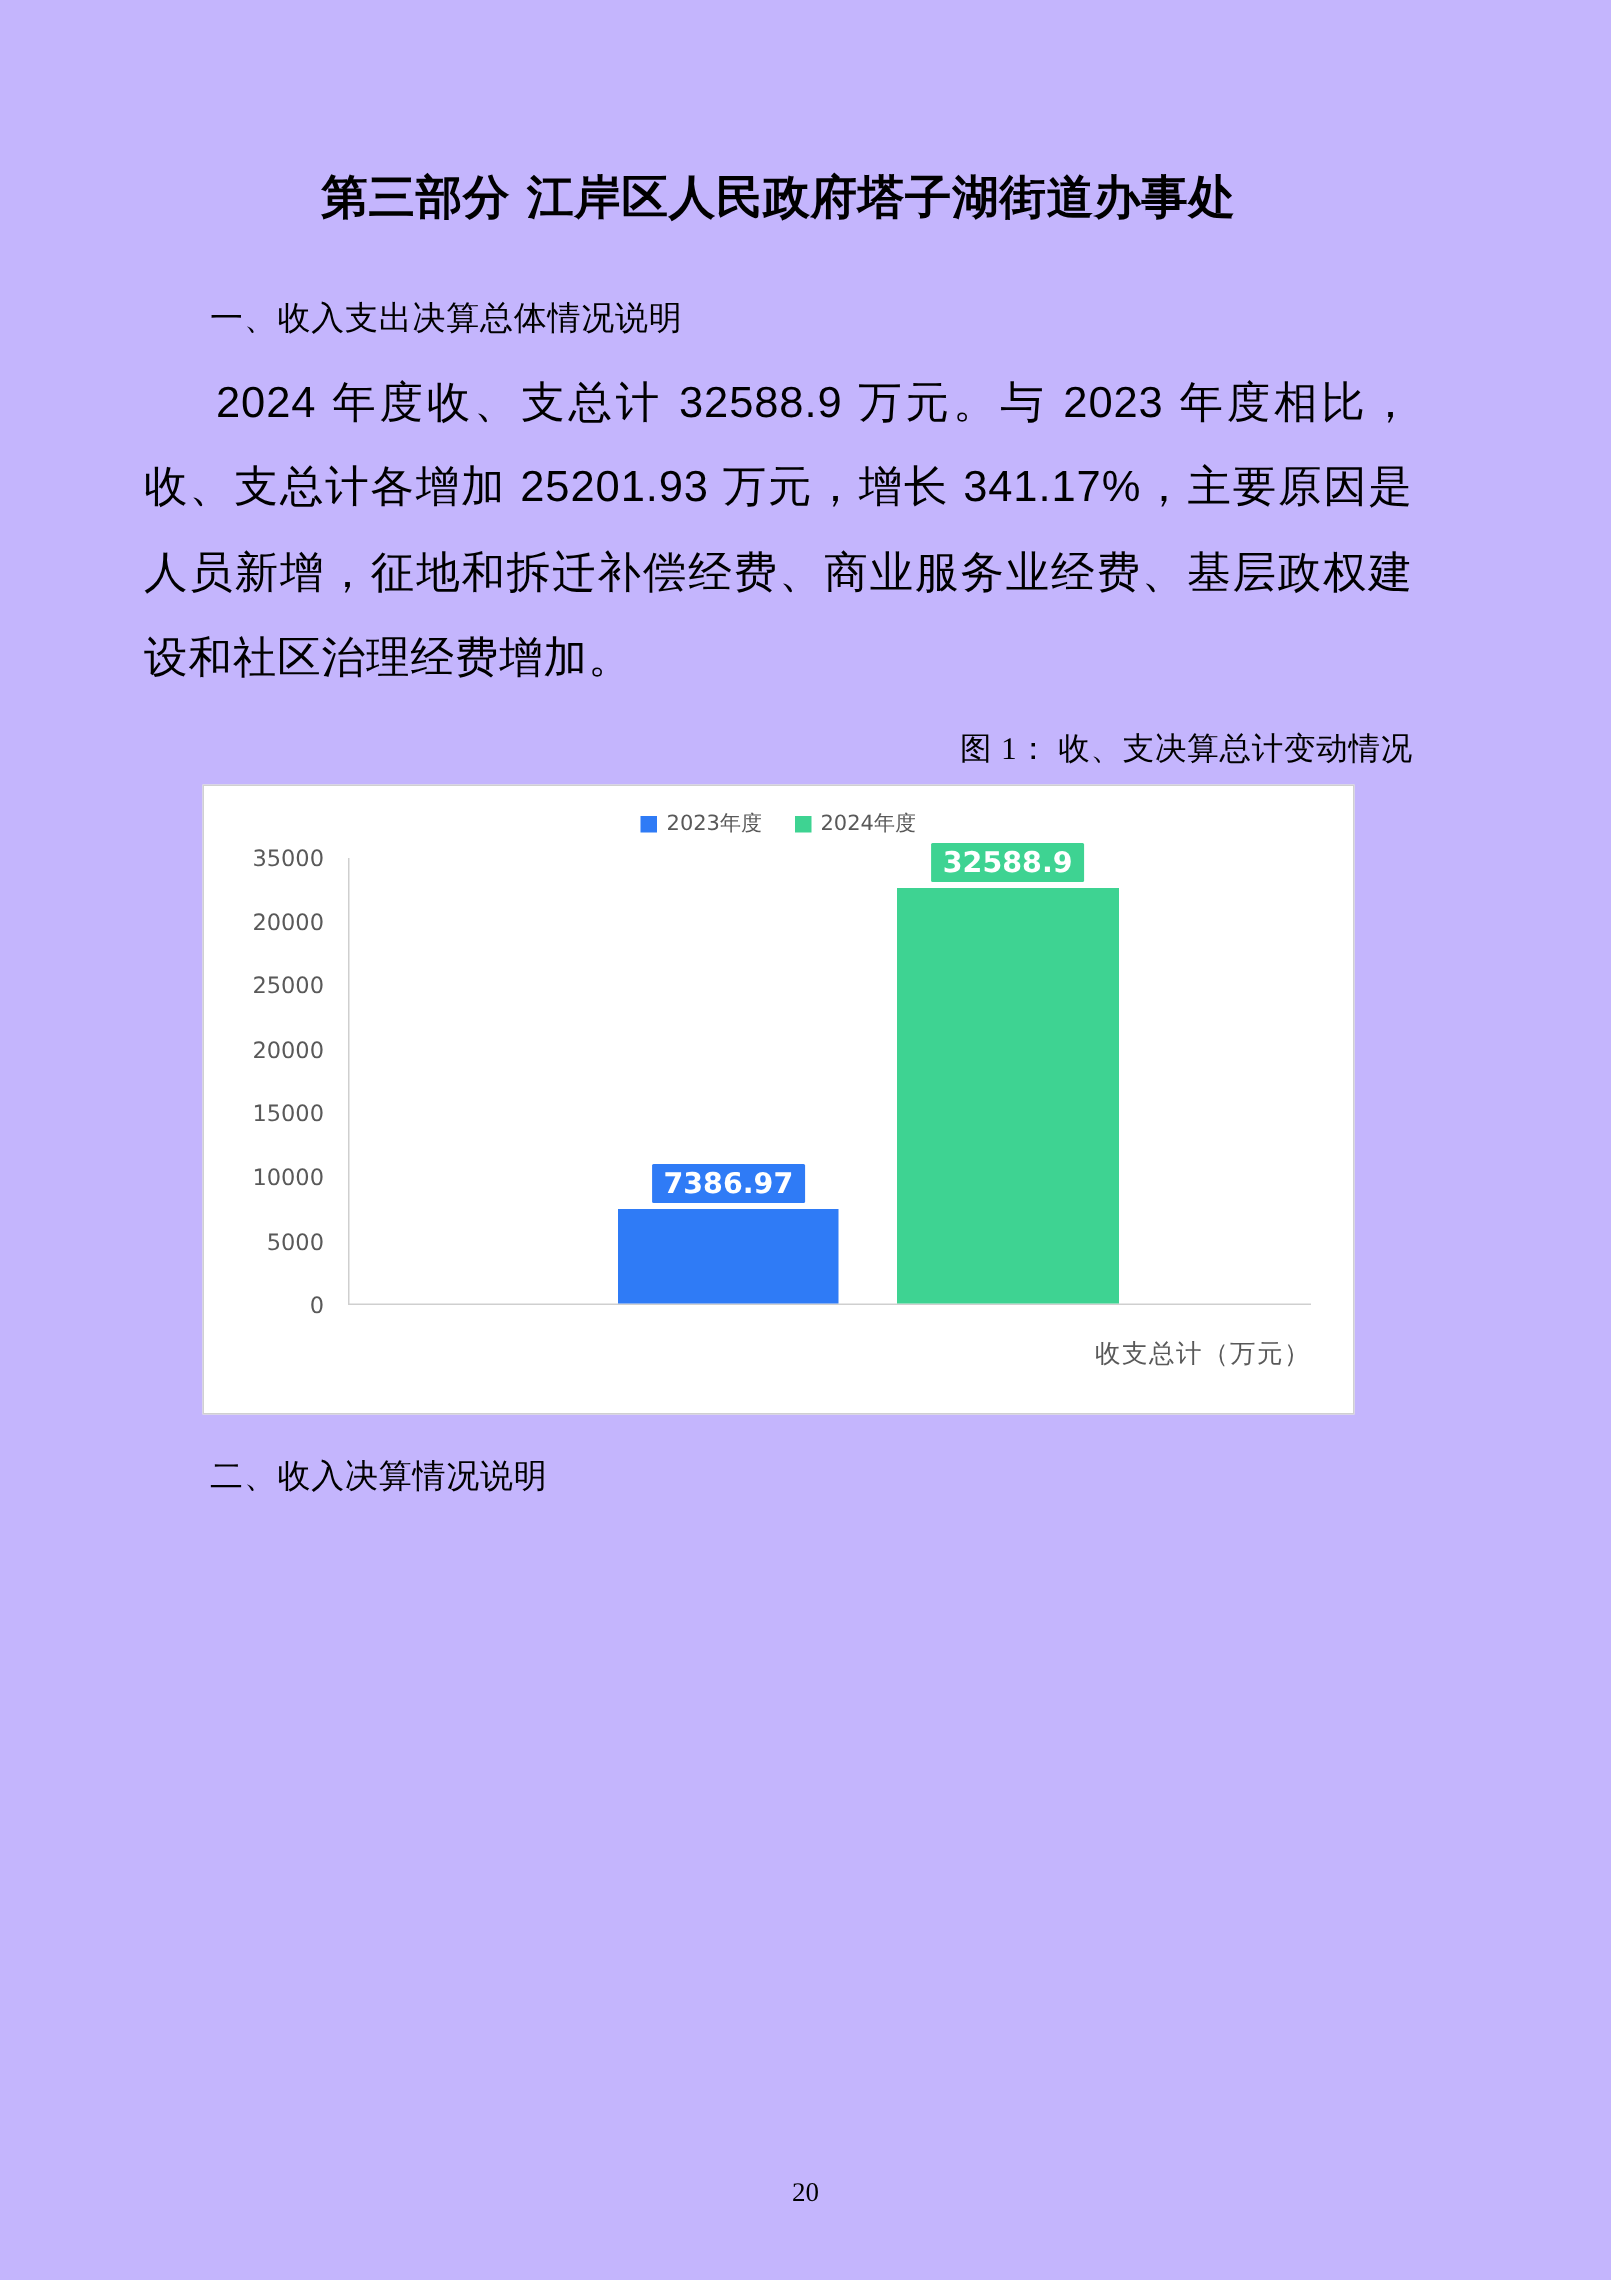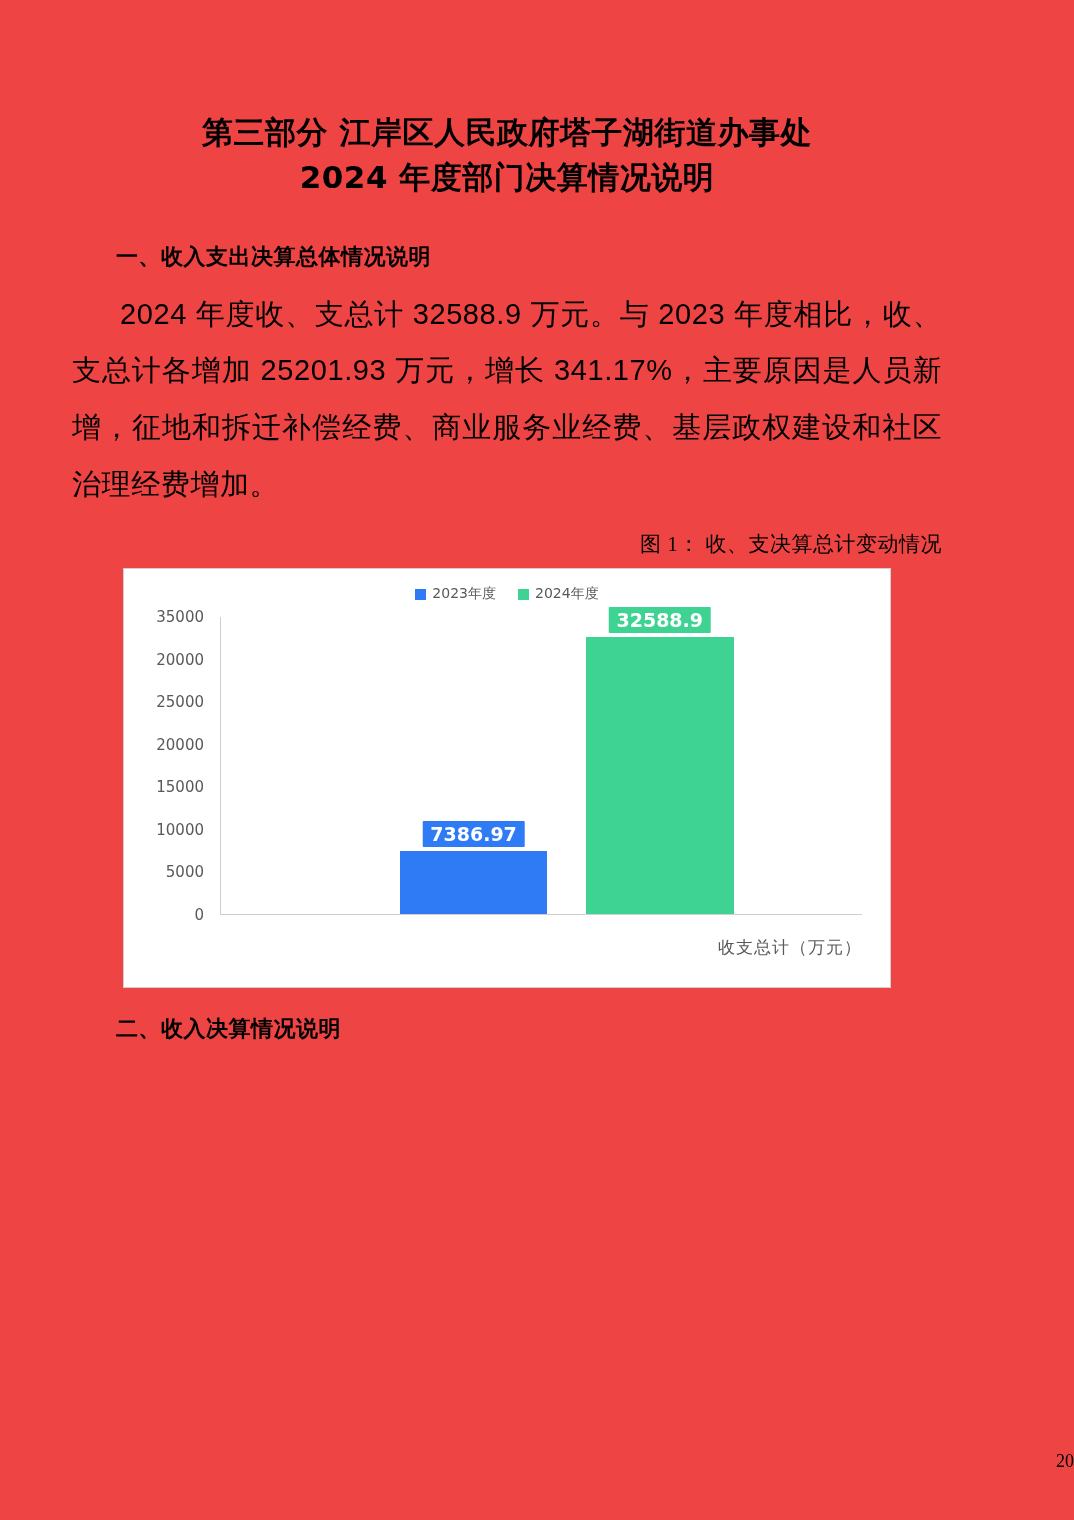--- a/index.html
+++ b/index.html
@@ -9,40 +9,40 @@
   }
   body {
     font-family: "Liberation Serif", serif;
     color: #000;
   }
   .page {
     position: relative;
     width: 1074px;
     height: 1520px;
     margin: 0 auto;
-    background: #ef4444;
+    background: #c4b5fd;
     box-sizing: border-box;
-    padding: 110px 132px 40px 72px;
+    padding: 110px 132px 40px 96px;
     overflow: hidden;
   }
   .doc-title {
     text-align: center;
     font-family: "DejaVu Sans", sans-serif;
     font-weight: bold;
     font-size: 31px;
     line-height: 1.45;
     letter-spacing: 0.5px;
     margin: 0 0 42px 0;
   }
   .doc-title .line2 {
     display: block;
   }
   .section-heading {
     font-family: "DejaVu Sans", sans-serif;
-    font-weight: bold;
+    font-weight: normal;
     font-size: 22px;
     margin: 0 0 14px 0;
     text-indent: 44px;
     letter-spacing: 0.5px;
   }
   p.body-text {
     font-family: Liberation Sans, sans-serif;
     font-size: 29px;
     line-height: 1.95;
     margin: 0 0 10px 0;
@@ -160,34 +160,33 @@
     font-family: "DejaVu Sans", sans-serif;
     font-size: 17px;
     color: #595959;
     letter-spacing: 1px;
   }
   .page-number {
     position: absolute;
     bottom: 48px;
     left: 0;
     right: 0;
-    text-align: right;
+    text-align: center;
     font-family: "Liberation Serif", serif;
     font-size: 18px;
     color: #000;
   }
 </style>
 </head>
 <body>
 
 <div class="page">
 
   <h1 class="doc-title">
     <span>第三部分 江岸区人民政府塔子湖街道办事处</span>
-    <span class="line2">2024 年度部门决算情况说明</span>
   </h1>
 
   <h2 class="section-heading">一、收入支出决算总体情况说明</h2>
   <p class="body-text">2024 年度收、支总计 32588.9 万元。与 2023 年度相比，收、支总计各增加 25201.93 万元，增长 341.17%，主要原因是人员新增，征地和拆迁补偿经费、商业服务业经费、基层政权建设和社区治理经费增加。</p>
 
   <div class="fig-caption">图 1： 收、支决算总计变动情况</div>
 
   <div class="chart-box">
 
     <div class="legend">

